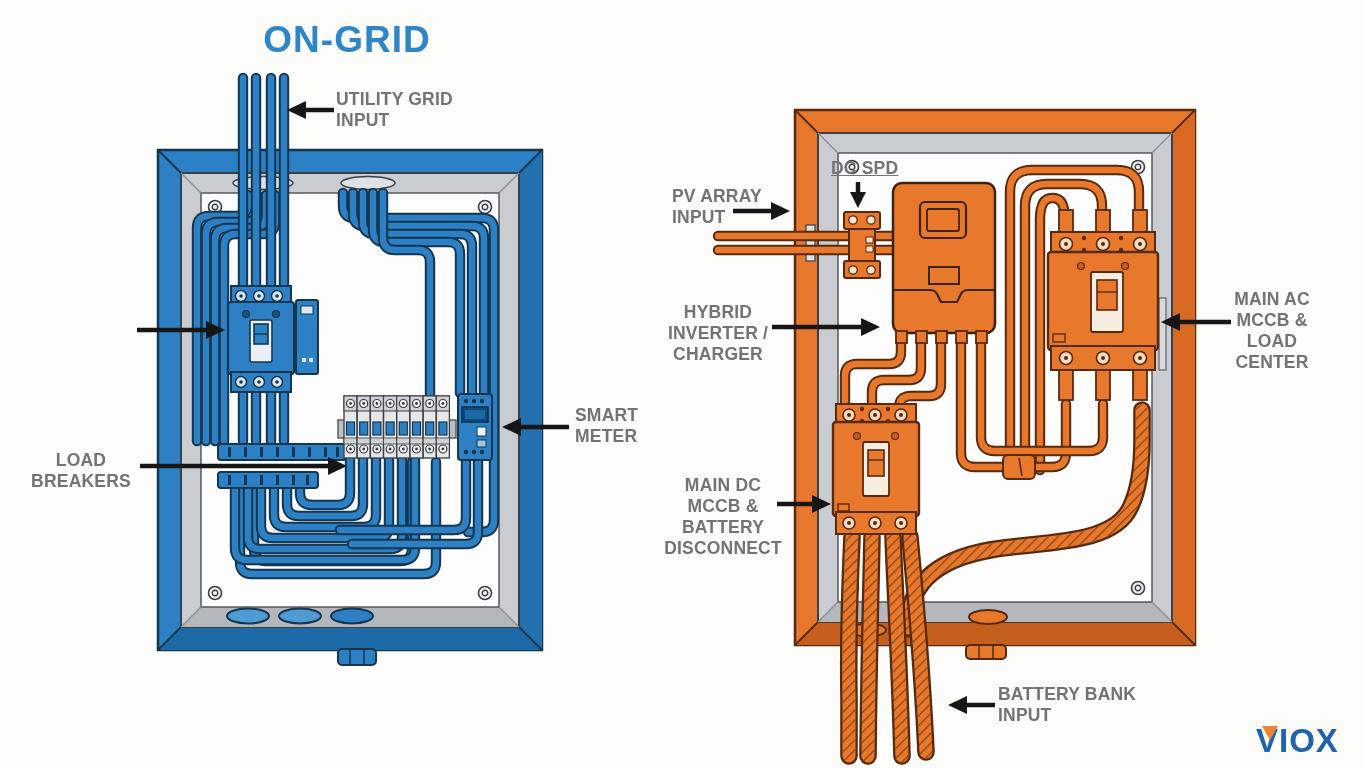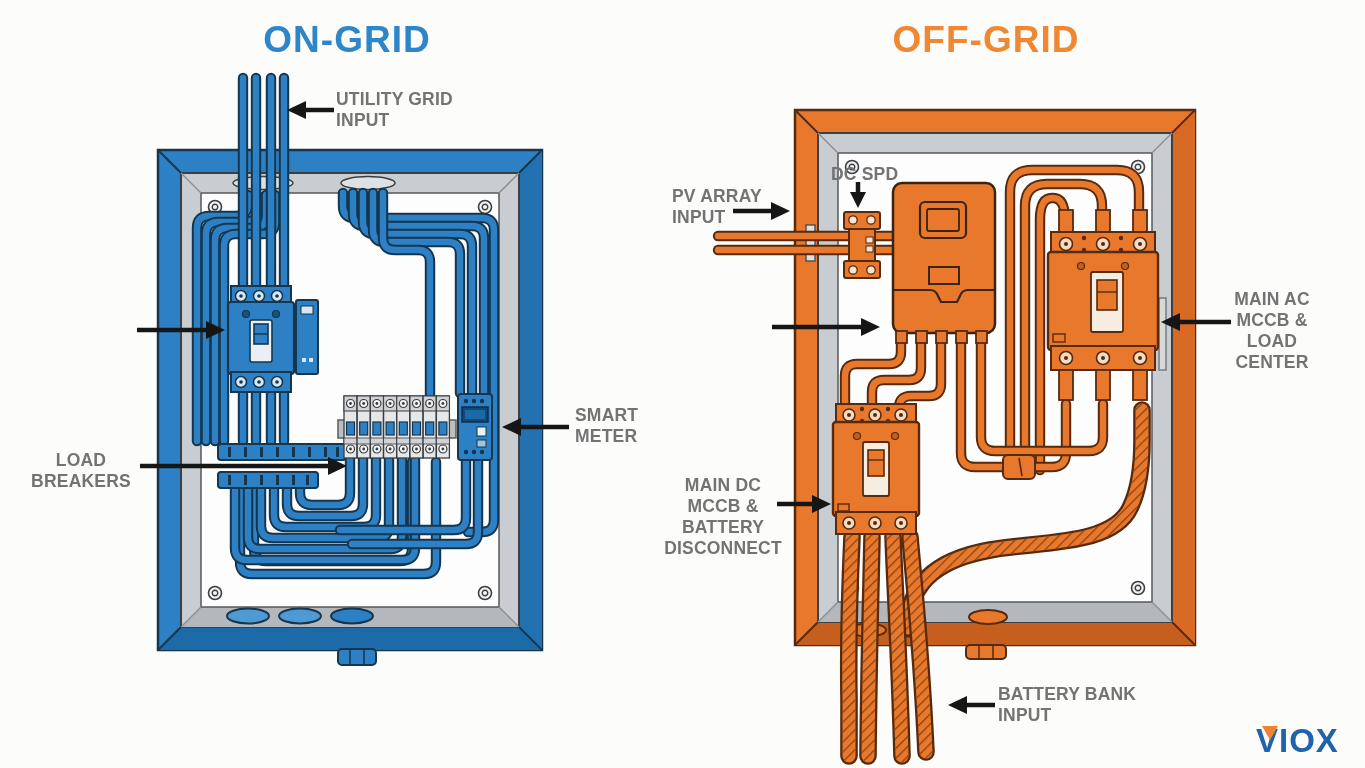--- a/index.html
+++ b/index.html
@@ -30,21 +30,20 @@
   .logo-tri{position:absolute;left:6px;top:9px;width:0;height:0;
             border-left:8px solid transparent;border-right:8px solid transparent;
             border-top:14px solid #ef832f;}
 </style>
 </head>
 <body>
 
 <div class="stage">
 
   <div class="title on">ON-GRID</div>
-  <div class="title off">OFF-GRID</div>
 
   <svg class="art" viewBox="0 0 1365 768">
     <defs>
       <pattern id="braidp" width="7" height="7" patternUnits="userSpaceOnUse" patternTransform="rotate(45)">
         <line x1="0" y1="0" x2="0" y2="7" stroke="#8a4313" stroke-width="2.6"></line>
       </pattern>
       <g id="screw">
         <circle r="6.5" fill="#f2f3f4" stroke="#3c3f42" stroke-width="1.6"></circle>
         <circle r="2.8" fill="none" stroke="#3c3f42" stroke-width="1.4"></circle>
       </g>
@@ -447,23 +446,26 @@
       </g>
     </g>
   </svg>
 
   <div class="lbl" style="left:336px;top:89px;">UTILITY GRID
 INPUT</div>
   <div class="lbl c" style="left:23px;top:450px;width:116px;">LOAD
 BREAKERS</div>
   <div class="lbl" style="left:575px;top:405px;">SMART
 METER</div>
-  <div class="lbl" style="left:831px;top:164px;">DC SPD</div>
+  <div class="lbl" style="left:831px;top:158px;text-decoration:underline;">DC SPD</div>
   <div class="lbl" style="left:672px;top:186px;">PV ARRAY
 INPUT</div>
+  <div class="lbl c" style="left:658px;top:302px;width:120px;">HYBRID
+INVERTER /
+CHARGER</div>
   <div class="lbl c" style="left:1213px;top:289px;width:118px;">MAIN AC
 MCCB &amp;
 LOAD
 CENTER</div>
   <div class="lbl c" style="left:662px;top:475px;width:122px;">MAIN DC
 MCCB &amp;
 BATTERY
 DISCONNECT</div>
   <div class="lbl" style="left:998px;top:684px;">BATTERY BANK
 INPUT</div>

